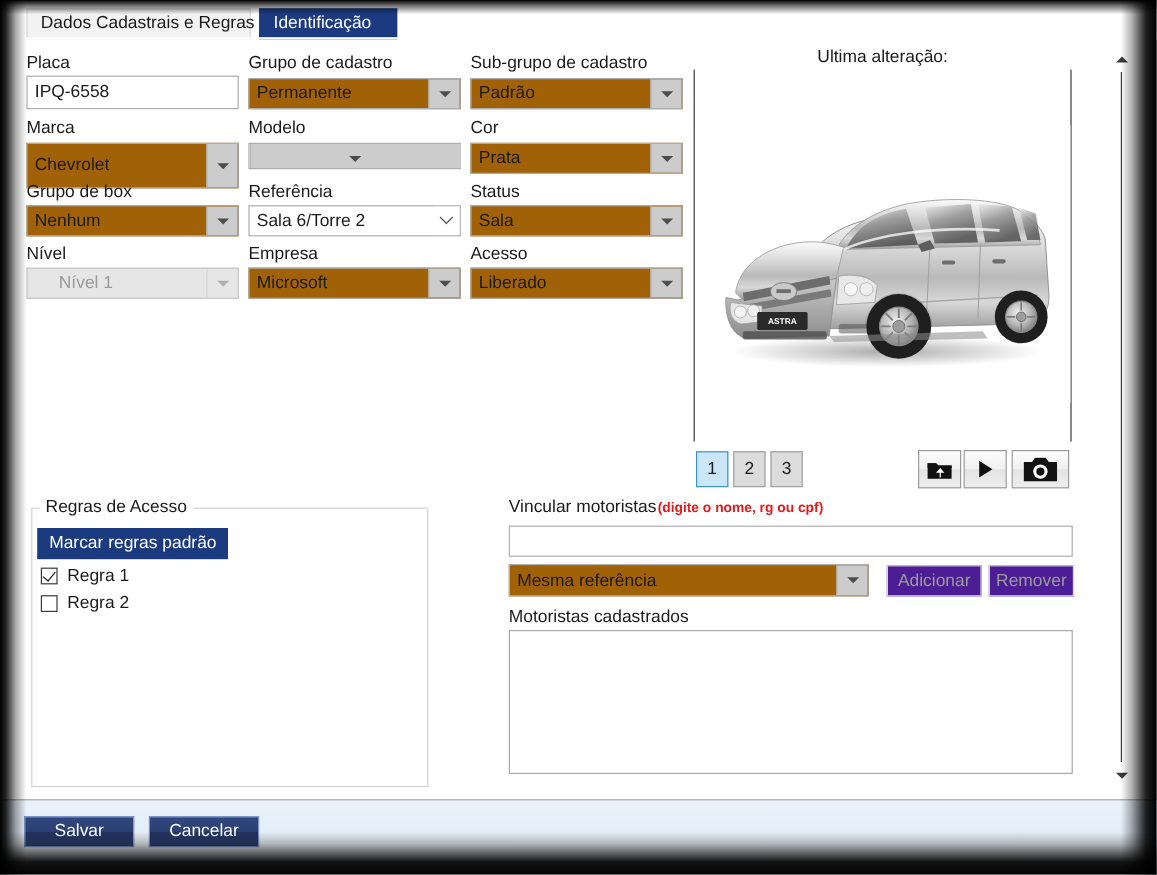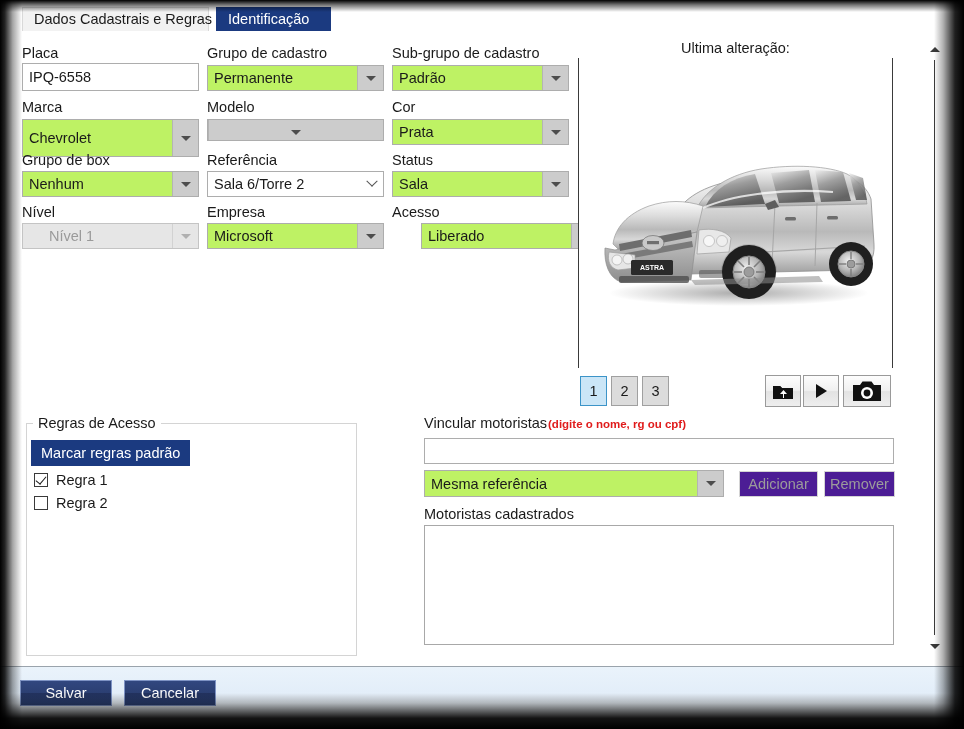--- a/index.html
+++ b/index.html
@@ -71,21 +71,21 @@
     border: 1px solid #adadad;
     font-size: 14.5px;
     color: #1a1a1a;
     padding: 2px 6px;
     display: flex; align-items: center;
     overflow: hidden; white-space: nowrap;
   }
   .combo {
     position: absolute;
     box-sizing: border-box;
-    background: #bef264;
+    background: #a16207;
     border: 1px solid #adadad;
     display: flex; align-items: stretch;
     font-size: 14.5px;
     color: #1a1a1a;
     overflow: hidden;
   }
   .combo .cv {
     flex: 1 1 auto;
     display: flex; align-items: center;
     padding: 0 6px;
@@ -316,21 +316,21 @@
     <span class="carrow"></span>
   </div>
 
   <div class="fieldlabel" style="left:207px; top:204px;">Empresa</div>
   <div class="combo" style="left:207px; top:223px; width:177px; height:26px;">
     <span class="cv">Microsoft</span>
     <span class="carrow"></span>
   </div>
 
   <div class="fieldlabel" style="left:392px; top:204px;">Acesso</div>
-  <div class="combo" style="left:392px; top:223px; width:177px; height:26px;margin-left:29px;">
+  <div class="combo" style="left:392px; top:223px; width:177px; height:26px;">
     <span class="cv">Liberado</span>
     <span class="carrow"></span>
   </div>
 
   <div id="lastchange">Ultima alteração:</div>
 
   <div id="imgpanel">
     <svg id="carimg" viewBox="0 0 315 232">
       <defs>
         <linearGradient id="body" x1="0" y1="0" x2="0" y2="1">

